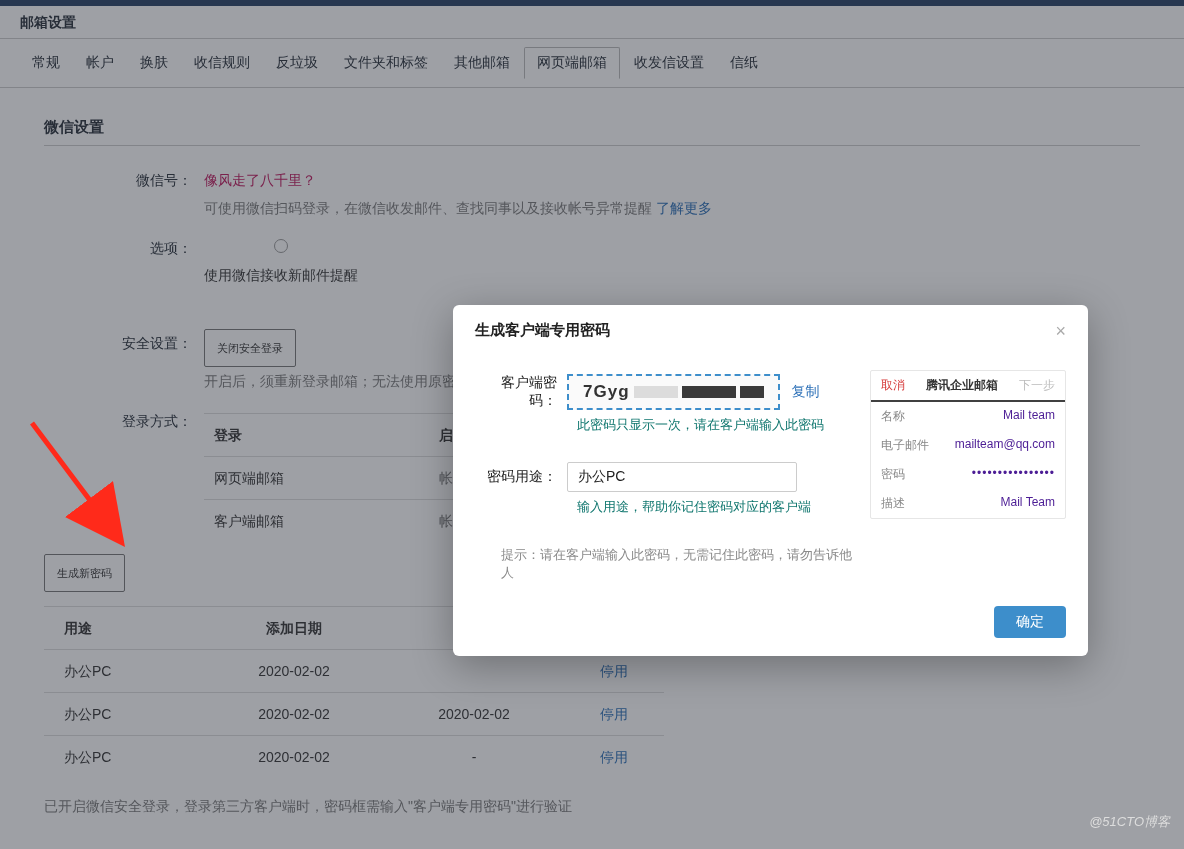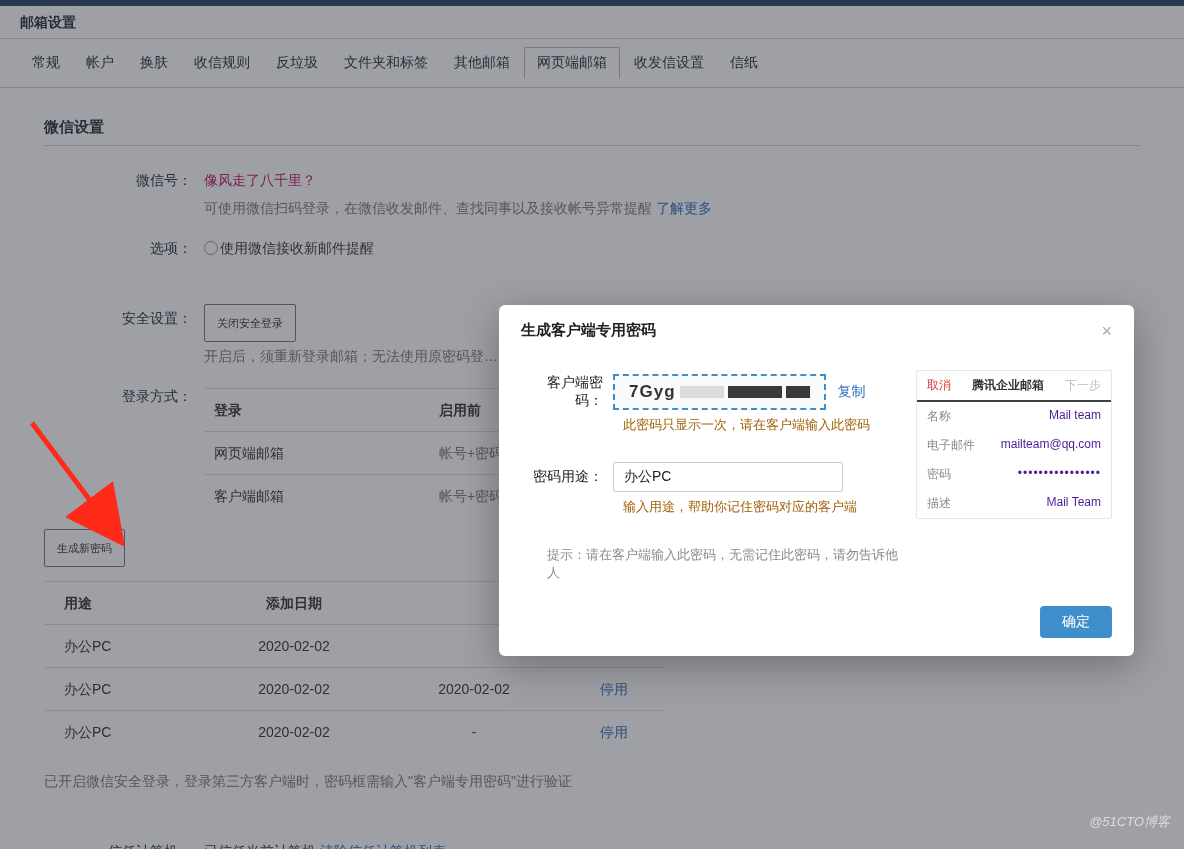--- a/index.html
+++ b/index.html
@@ -25,54 +25,54 @@
 .section-title { font-size: 15px; color: #28303a; margin: 30px 0 8px 0; font-weight: 600; }
 .underline { height: 1px; background: #ccc; margin-bottom: 20px; }
 
 .row { display: flex; align-items: flex-start; margin-bottom: 12px; }
 .label { width: 160px; text-align: right; padding-right: 12px; color: #28303a; font-size: 14px; line-height: 28px; }
 .value { flex: 1; font-size: 14px; line-height: 28px; }
 .green-link { color: #be185d; cursor: pointer; }
 .gray-text { color: #7a7a7a; }
 .blue-link { color: #2b6fb7; cursor: pointer; }
 
-.checkbox-wrap { display: inline-flex; align-items: center; gap: 2px; }
+.checkbox-wrap { display: inline-flex; align-items: center; gap: 8px; flex-direction: column; }
 .chk { width: 14px; height: 14px; border: 1px solid #999; border-radius: 50%; display: inline-block; }
 
 .btn-outline { display: inline-block; border: 1px solid #777; background: #fff; padding: 4px 12px; border-radius: 2px; font-size: 11px; cursor: pointer; color: #333; }
 
 .tbl { border-collapse: collapse; width: 620px; margin-top: 6px; }
 .tbl th, .tbl td { border-top: 1px solid #ddd; padding: 7px 10px; font-size: 14px; text-align: left; }
 .tbl th { font-weight: 600; color: #333; }
 .tbl-wide { width: 620px; }
 .tbl-wide th { text-align: center; }
 .tbl-wide td { text-align: center; }
 .tbl-wide td.l, .tbl-wide th.l { text-align: left; padding-left: 20px; }
 .action-link { color: #2b6fb7; cursor: pointer; }
 .gray-cell { color: #7a7a7a; }
 
 
 .overlay { position: absolute; inset: 0; background: rgba(40,45,55,0.45); }
 
 
-.modal { position: absolute; left: 499px; top: 305px; width: 635px; background: #fff; border-radius: 6px; box-shadow: 0 10px 40px rgba(0,0,0,.3); padding: 0; }
+.modal { position: absolute; left: 453px; top: 305px; width: 635px; background: #fff; border-radius: 6px; box-shadow: 0 10px 40px rgba(0,0,0,.3); padding: 0; }
 .modal-head { padding: 16px 22px 10px 22px; display: flex; justify-content: space-between; align-items: center; }
 .modal-title { font-size: 15px; color: #222; font-weight: 600; }
 .modal-close { color: #aaa; font-size: 18px; cursor: pointer; line-height: 1; }
 .modal-body { padding: 4px 22px 14px 22px; display: flex; gap: 18px; align-items: flex-start; }
 .modal-form { flex: 1; }
 .mf-row { display: flex; align-items: center; margin-top: 20px; }
 .mf-label { width: 92px; text-align: right; padding-right: 10px; font-size: 14px; color: #222; }
 .pw-box { border: 2px dashed #3d8ecb; padding: 6px 14px; font-size: 17px; letter-spacing: 1px; font-weight: 700; background: #fafafa; min-width: 200px; display: inline-flex; align-items: center; gap: 4px; }
 .blk { display:inline-block; height:12px; background:#3a3a3a; }
 .blk1 { width: 44px; background:#dcdcdc; }
 .blk2 { width: 54px; }
 .blk3 { width: 24px; }
 .copy-link { color: #2b6fb7; margin-left: 12px; font-size: 14px; cursor: pointer; }
-.hint { color: #a16207; font-size: 13px; margin-left: 102px; margin-top: 6px; }
+.hint { color: #0f766e; font-size: 13px; margin-left: 102px; margin-top: 6px; }
 .text-input { border: 1px solid #ccc; border-radius: 2px; padding: 6px 10px; font-size: 14px; width: 230px; color: #222; }
 .tip-line { color: #8a8a8a; font-size: 13px; margin-top: 30px; margin-left: 26px; }
 
 .preview { width: 196px; border: 1px solid #e6e6e6; border-radius: 2px; background: #fff; font-size: 12px; margin-top: 16px; }
 .preview-top { display: flex; justify-content: space-between; padding: 6px 10px; border-bottom: 2px solid #404040; }
 .pv-cancel { color: #d63b3b; }
 .pv-title { color: #333; font-weight: 600; }
 .pv-next { color: #bbb; }
 .pv-row { display: flex; padding: 6px 10px; gap: 12px; }
 .pv-lbl { color: #888; width: 48px; }

